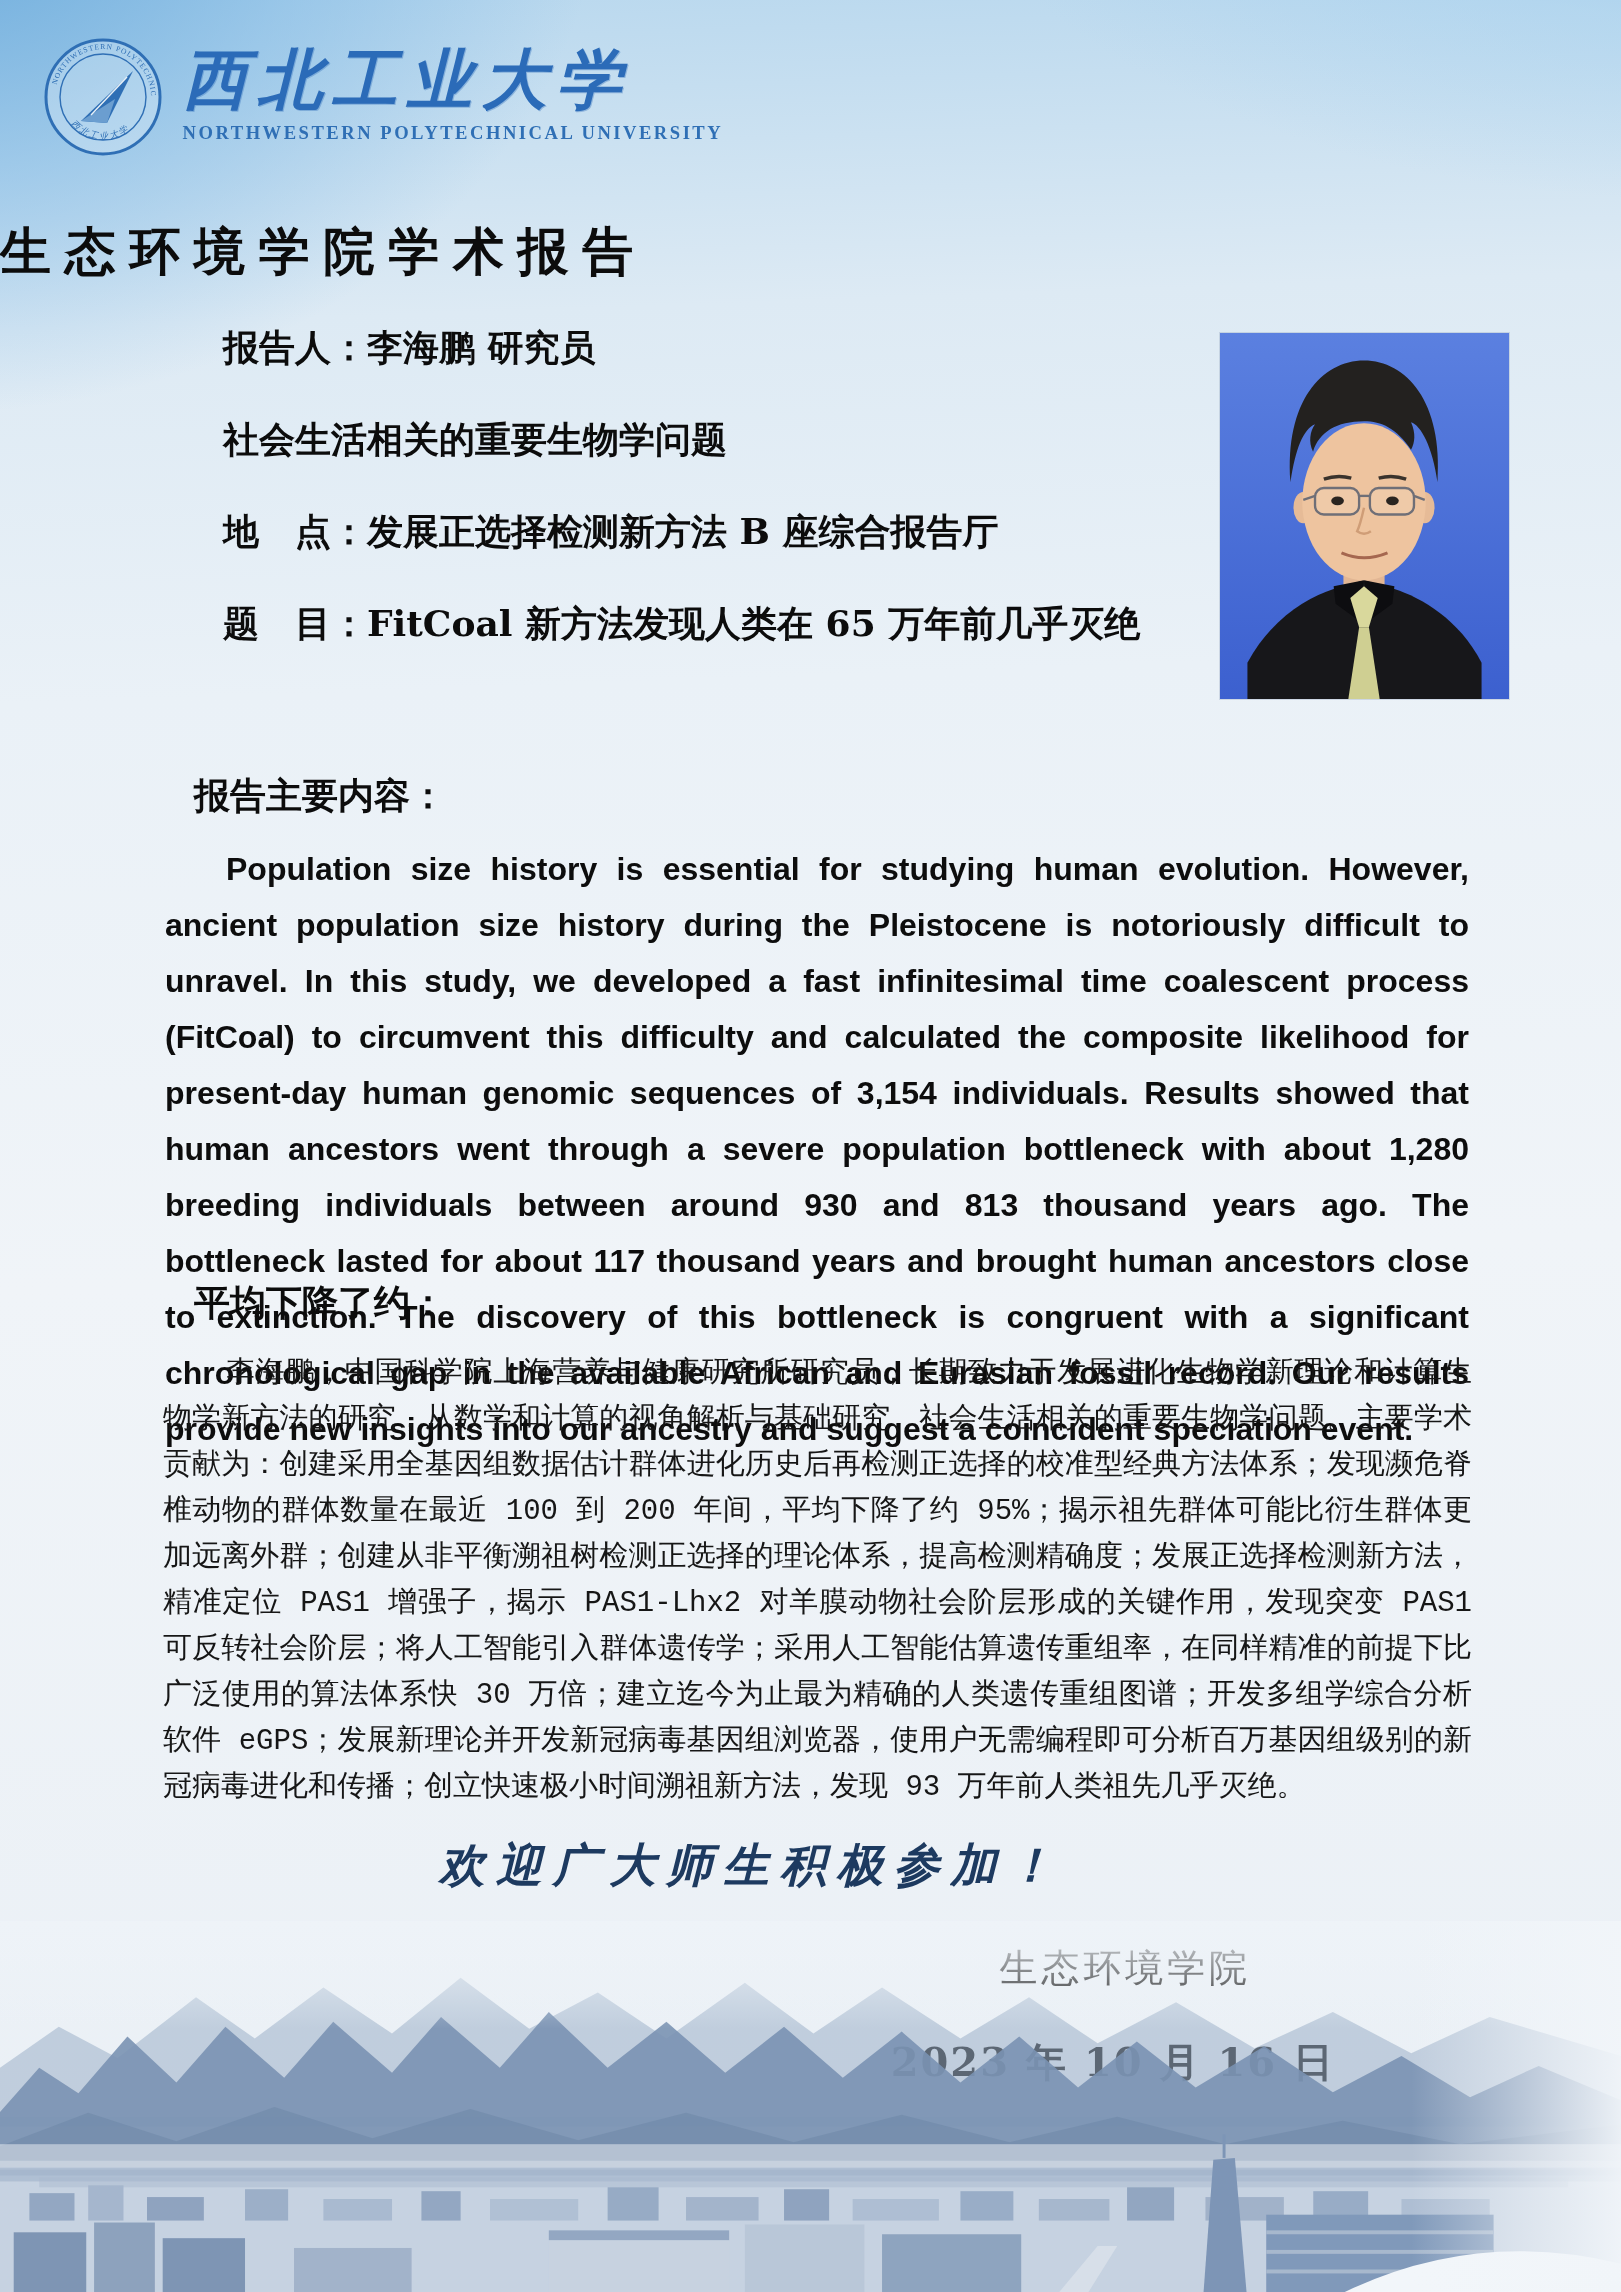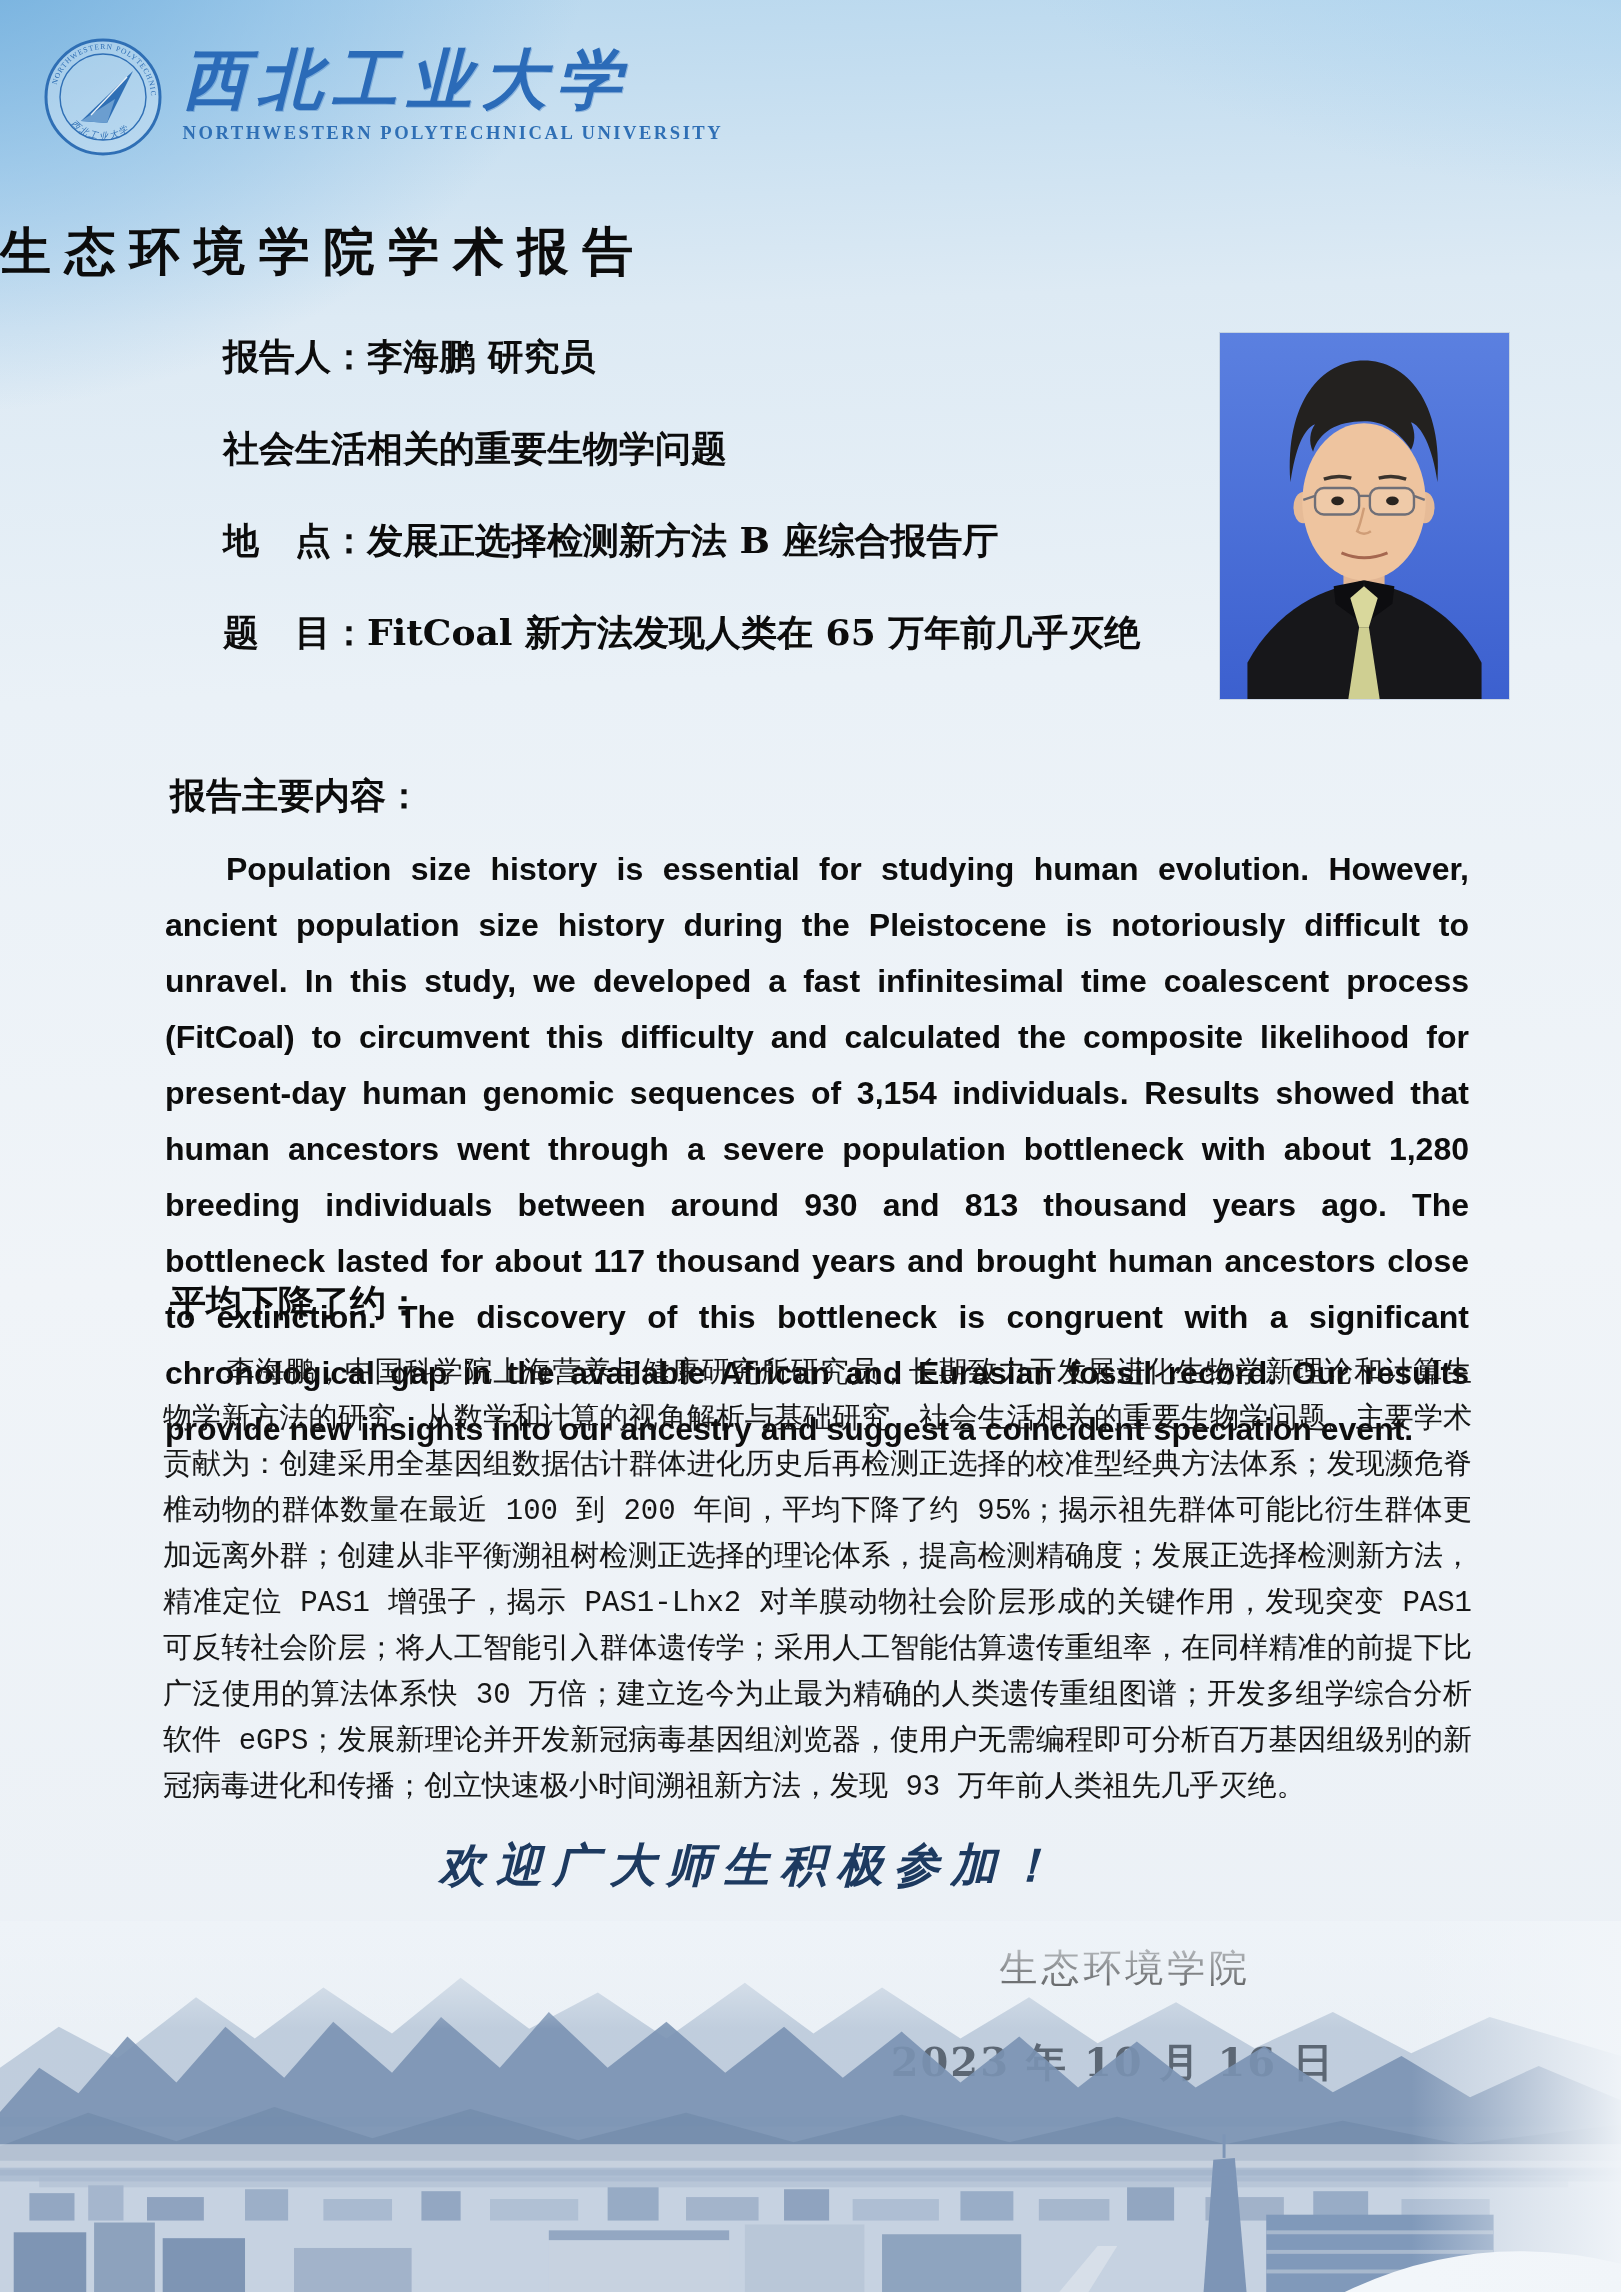--- a/index.html
+++ b/index.html
@@ -33,33 +33,33 @@
   }
   
   .page-title{
     position:absolute;top:218px;left:0;width:100%;
     text-align:left;
     font-family:"DejaVu Serif", serif;
     font-weight:bold;font-size:51px;letter-spacing:13.7px;
     color:#0c0c0c;
   }
   
-  .details{position:absolute;top:336px;left:223px;}
+  .details{position:absolute;top:327px;left:223px;}
   .detail-line{
     font-family:"DejaVu Serif", serif;
     font-weight:bold;font-size:36px;line-height:41px;
     margin-bottom:51px;color:#0c0c0c;white-space:nowrap;
   }
   
   .photo{position:absolute;top:333px;left:1220px;width:289px;height:366px;
     box-shadow:0 0 0 1px rgba(120,140,170,.25);}
   .photo svg{display:block;width:100%;height:100%;}
   
   .section-heading{
-    position:absolute;left:170px;
+    position:absolute;left:194px;
     font-family:Liberation Mono, monospace;
     font-weight:bold;font-size:36px;color:#0c0c0c;
   }
   #abstract-heading{top:772px;}
   .abstract-body{
     position:absolute;top:841px;left:165px;width:1304px;
     font-family:Liberation Sans, sans-serif;
     font-weight:bold;font-size:32px;line-height:56px;
     text-align:justify;text-indent:61px;color:#0d0d0d;
   }

